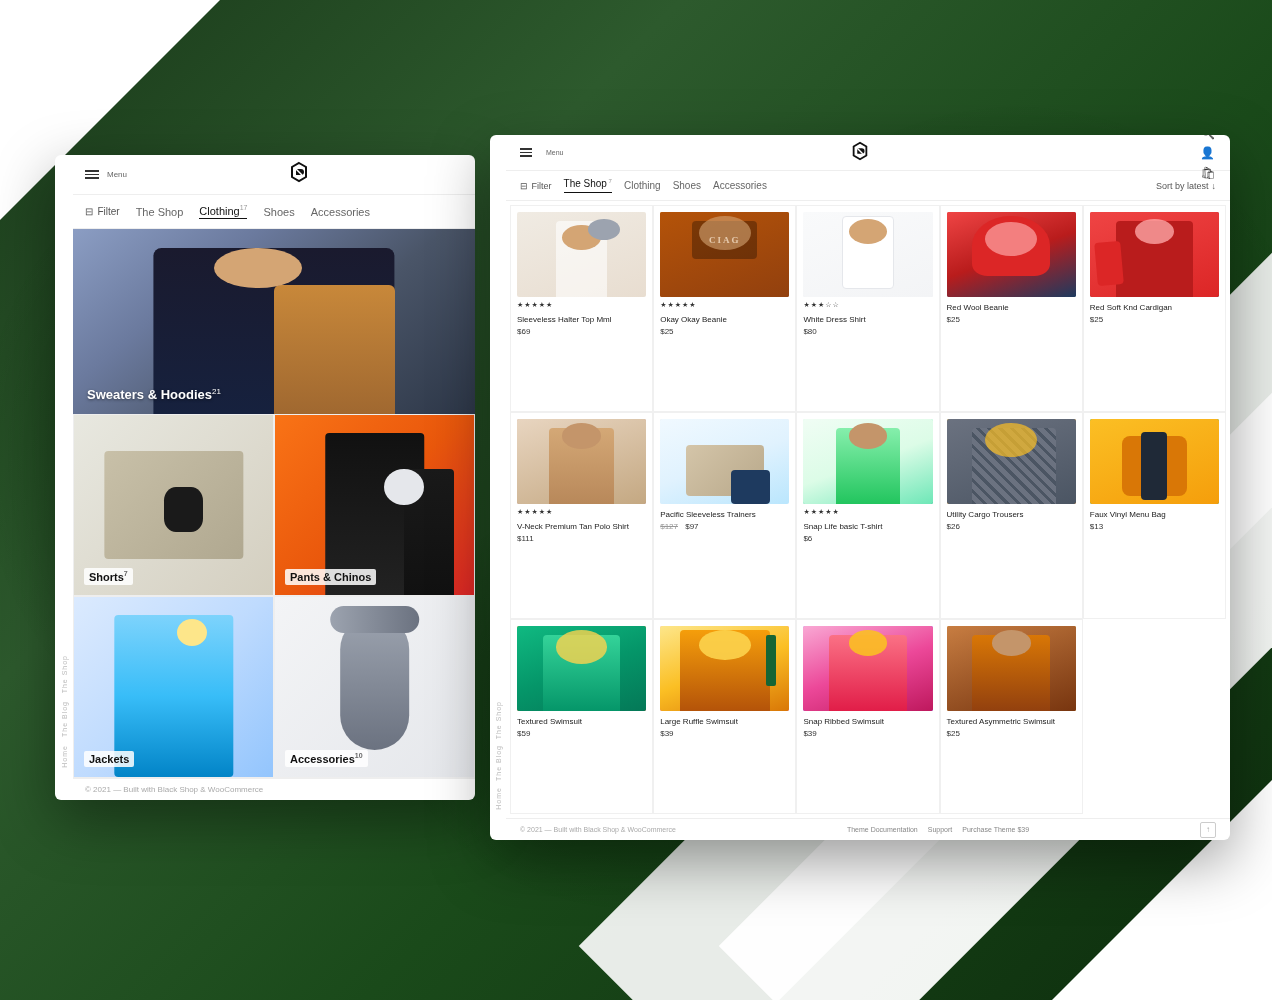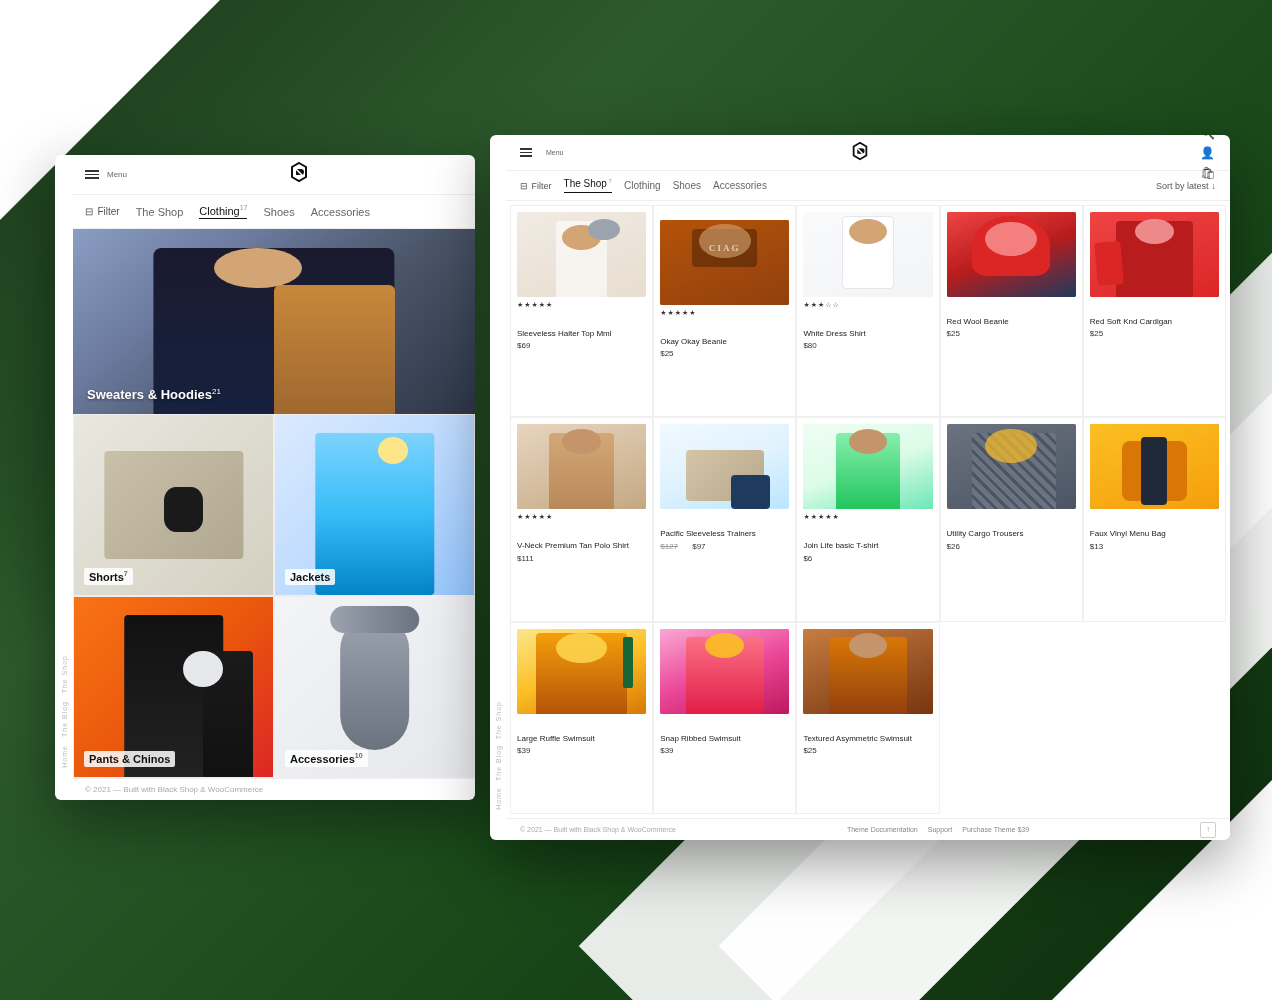--- a/index.html
+++ b/index.html
@@ -281,49 +281,49 @@
     }
     .product-stars {
       color: #333;
       font-size: 7px;
       margin-top: 4px;
       letter-spacing: 1px;
     }
     .product-name {
       font-size: 8px;
       color: #222;
-      margin-top: 20px;
+      margin-top: 6px;
       line-height: 1.3;
       font-weight: 400;
     }
     .product-price {
       font-size: 8px;
       color: #333;
       margin-top: 2px;
       font-weight: 500;
     }
     .product-price-old {
       color: #999;
       text-decoration: line-through;
-      margin-right: 12px;
+      margin-right: 5px;
     }
     .sale-badge {
       position: absolute;
       top: 8px;
       left: 8px;
       background: #1a1a1a;
       color: white;
       font-size: 6px;
       padding: 1px 3px;
       border-radius: 1px;
     }
 
     
     .pimg-1 { background: linear-gradient(160deg, #f0ebe3 0%, #e8ddd0 100%); }
-    .pimg-2 { background: linear-gradient(160deg, #d97706 0%, #92400e 100%); margin-top: 8px; }
+    .pimg-2 { background: linear-gradient(160deg, #d97706 0%, #92400e 100%); }
     .pimg-3 { background: linear-gradient(160deg, #f9fafb 0%, #e5e7eb 100%); }
     .pimg-4 { background: linear-gradient(160deg, #ef4444 0%, #1e3a5f 100%); }
     .pimg-5 { background: linear-gradient(160deg, #111827 0%, #374151 100%); }
     .pimg-6 { background: linear-gradient(160deg, #ef4444 0%, #1f2937 100%); }
     .pimg-7 { background: linear-gradient(160deg, #d4a89a 0%, #b08080 100%); }
     .pimg-8 { background: linear-gradient(160deg, #e5e7eb 0%, #f9fafb 100%); }
     .pimg-9 { background: linear-gradient(160deg, #d1fae5 0%, #6ee7b7 50%, #059669 100%); }
     .pimg-10 { background: linear-gradient(160deg, #fbbf24 0%, #d97706 100%); }
     .pimg-11 { background: linear-gradient(160deg, #10b981 0%, #0d9488 100%); }
     .pimg-12 { background: linear-gradient(160deg, #f59e0b 0%, #92400e 100%); }
@@ -460,37 +460,37 @@
 
           <div style="position:absolute;top:50%;left:50%;transform:translate(-50%,-50%);width:70%;height:60%;background:linear-gradient(135deg,#c8c0a8 0%,#b0a890 100%);border-radius:4px;"></div>
           <div style="position:absolute;top:40%;left:45%;width:20%;height:25%;background:#1a1a1a;border-radius:30%;"></div>
         </div>
         <div class="cat-label">
           <span>Shorts</span><sup>7</sup>
         </div>
       </div>
 
       <div class="cat-cell">
-        <div style="width:100%;height:100%;background:linear-gradient(135deg,#dbeafe 0%,#bfdbfe 50%,#93c5fd 100%);position:relative;overflow:hidden;">
-          <div style="position:absolute;top:10%;left:50%;transform:translateX(-50%);width:60%;height:90%;background:linear-gradient(180deg,#7dd3fc 0%,#38bdf8 50%,#0284c7 100%);border-radius:4px;"></div>
-          <div style="position:absolute;top:12%;left:52%;width:15%;height:15%;background:#fde68a;border-radius:50%;"></div>
-        </div>
-        <div class="cat-label">
-          <span>Jackets</span>
-        </div>
-      </div>
-
-      <div class="cat-cell">
         <div style="width:100%;height:100%;background:linear-gradient(135deg,#f97316 0%,#ea580c 50%,#dc2626 100%);position:relative;overflow:hidden;">
           <div style="position:absolute;bottom:0;left:50%;transform:translateX(-50%);width:50%;height:90%;background:linear-gradient(180deg,#111 0%,#222 100%);border-radius:4px 4px 0 0;"></div>
           <div style="position:absolute;bottom:0;right:10%;width:25%;height:70%;background:linear-gradient(180deg,#1a1a1a 0%,#111 100%);border-radius:4px 4px 0 0;"></div>
           <div style="position:absolute;top:30%;right:25%;width:20%;height:20%;background:#e5e7eb;border-radius:50%;"></div>
         </div>
         <div class="cat-label">
           <span>Pants &amp; Chinos</span>
+        </div>
+      </div>
+
+      <div class="cat-cell">
+        <div style="width:100%;height:100%;background:linear-gradient(135deg,#dbeafe 0%,#bfdbfe 50%,#93c5fd 100%);position:relative;overflow:hidden;">
+          <div style="position:absolute;top:10%;left:50%;transform:translateX(-50%);width:60%;height:90%;background:linear-gradient(180deg,#7dd3fc 0%,#38bdf8 50%,#0284c7 100%);border-radius:4px;"></div>
+          <div style="position:absolute;top:12%;left:52%;width:15%;height:15%;background:#fde68a;border-radius:50%;"></div>
+        </div>
+        <div class="cat-label">
+          <span>Jackets</span>
         </div>
       </div>
 
       <div class="cat-cell">
         <div style="width:100%;height:100%;background:linear-gradient(135deg,#f3f4f6 0%,#e5e7eb 100%);position:relative;overflow:hidden;">
           <div style="position:absolute;top:10%;left:50%;transform:translateX(-50%);width:35%;height:75%;background:linear-gradient(180deg,#9ca3af 0%,#6b7280 100%);border-radius:40px;"></div>
           <div style="position:absolute;top:5%;left:50%;transform:translateX(-50%);width:45%;height:15%;background:linear-gradient(90deg,#9ca3af,#6b7280);border-radius:20px;"></div>
         </div>
         <div class="cat-label">
           <span>Accessories</span><sup>10</sup>
@@ -640,21 +640,21 @@
         </div>
       </div>
 
       <div class="product-card">
         <div class="product-img pimg-9" style="height:85px;border-radius:2px;position:relative;overflow:hidden;">
           <div style="position:absolute;inset:0;background:linear-gradient(160deg,#f0fdf4 0%,#dcfce7 50%,#6ee7b7 100%);"></div>
           <div style="position:absolute;bottom:0;left:25%;width:50%;height:90%;background:linear-gradient(180deg,#86efac 0%,#22c55e 100%);border-radius:4px 4px 0 0;"></div>
           <div style="position:absolute;top:5%;left:35%;width:30%;height:30%;background:#c4956a;border-radius:50%;"></div>
         </div>
         <div class="product-stars">★★★★★</div>
-        <div class="product-name">Join Life basic T-shirt</div>
+        <div class="product-name">Snap Life basic T-shirt</div>
         <div class="product-price">$6</div>
       </div>
 
       <div class="product-card">
         <div class="product-img pimg-10" style="height:85px;border-radius:2px;position:relative;overflow:hidden;">
           <div style="position:absolute;inset:0;background:linear-gradient(160deg,#6b7280 0%,#4b5563 100%);"></div>
 
           <div style="position:absolute;bottom:0;left:20%;width:65%;height:90%;background:repeating-linear-gradient(45deg,#4b5563,#4b5563 3px,#6b7280 3px,#6b7280 8px);border-radius:4px 4px 0 0;"></div>
           <div style="position:absolute;top:5%;left:30%;width:40%;height:40%;background:#fbbf24;border-radius:50%;opacity:0.7;"></div>
         </div>
@@ -665,20 +665,29 @@
       <div class="product-card">
         <div class="product-img pimg-11" style="height:85px;border-radius:2px;position:relative;overflow:hidden;">
           <div style="position:absolute;inset:0;background:linear-gradient(160deg,#fbbf24 0%,#f59e0b 100%);"></div>
           <div style="position:absolute;bottom:10%;left:25%;width:50%;height:70%;background:#d97706;border-radius:8px;"></div>
           <div style="position:absolute;bottom:5%;left:40%;width:20%;height:80%;background:#1f2937;border-radius:4px;"></div>
         </div>
         <div class="product-name">Faux Vinyl Menu Bag</div>
         <div class="product-price">$13</div>
       </div>
 
+      <div class="product-card">
+        <div class="product-img pimg-12" style="height:85px;border-radius:2px;position:relative;overflow:hidden;">
+          <div style="position:absolute;inset:0;background:linear-gradient(160deg,#10b981 0%,#059669 50%,#047857 100%);"></div>
+          <div style="position:absolute;bottom:0;left:20%;width:60%;height:90%;background:linear-gradient(180deg,#34d399 0%,#059669 100%);border-radius:4px 4px 0 0;"></div>
+          <div style="position:absolute;top:5%;left:30%;width:40%;height:40%;background:#fcd34d;border-radius:50%;opacity:0.8;"></div>
+        </div>
+        <div class="product-name">Textured Swimsuit</div>
+        <div class="product-price">$59</div>
+      </div>
 
       <div class="product-card">
         <div class="product-img pimg-13" style="height:85px;border-radius:2px;position:relative;overflow:hidden;">
           <div style="position:absolute;inset:0;background:linear-gradient(160deg,#fde68a 0%,#fbbf24 50%,#d97706 100%);"></div>
           <div style="position:absolute;bottom:0;left:15%;width:70%;height:95%;background:linear-gradient(180deg,#f59e0b 0%,#b45309 100%);border-radius:4px 4px 0 0;"></div>
           <div style="position:absolute;top:5%;left:30%;width:40%;height:35%;background:#fcd34d;border-radius:50%;opacity:0.9;"></div>
 
           <div style="position:absolute;top:10%;right:10%;width:8%;height:60%;background:#166534;border-radius:2px;"></div>
         </div>
         <div class="product-name">Large Ruffle Swimsuit</div>

